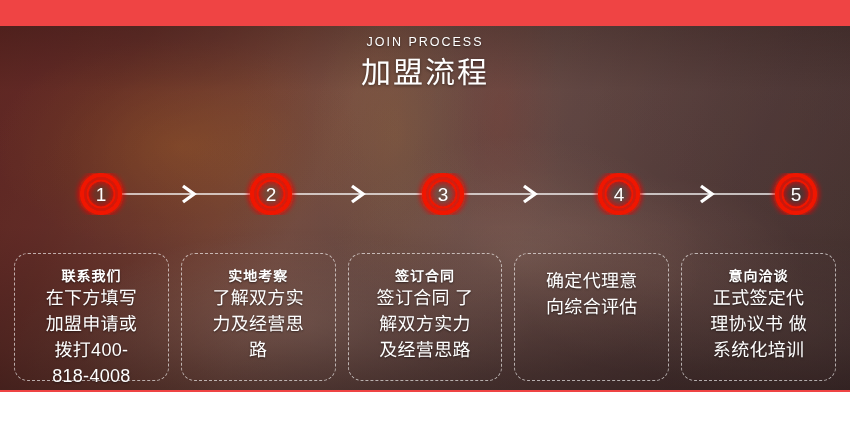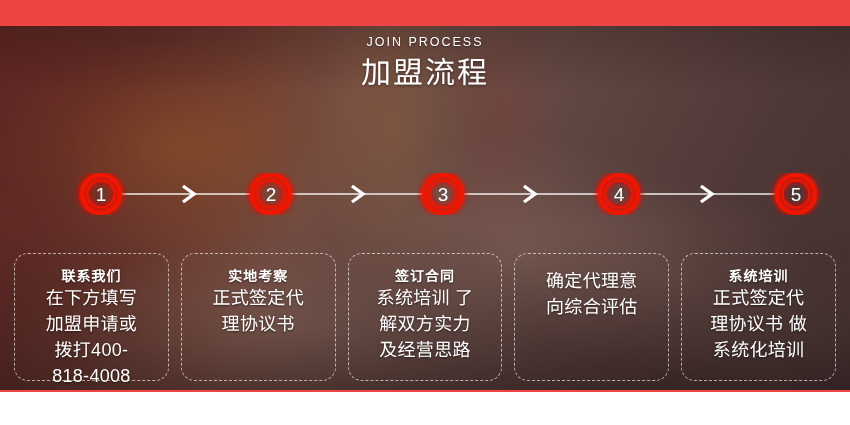--- a/index.html
+++ b/index.html
@@ -233,28 +233,28 @@
     </svg>
   </div>
 
   <div class="cards">
     <div class="card">
       <div class="card-title">联系我们</div>
       <div class="card-desc">在下方填写加盟申请或拨打400-818-4008</div>
     </div>
     <div class="card">
       <div class="card-title">实地考察</div>
-      <div class="card-desc">正式签定代理协议书</div>
+      <div class="card-desc">了解双方实力及经营思路</div>
     </div>
     <div class="card">
       <div class="card-title">签订合同</div>
-      <div class="card-desc">系统培训 了解双方实力及经营思路</div>
+      <div class="card-desc">签订合同 了解双方实力及经营思路</div>
     </div>
     <div class="card">
       <div class="card-desc">确定代理意向综合评估</div>
     </div>
     <div class="card">
-      <div class="card-title">系统培训</div>
+      <div class="card-title">意向洽谈</div>
       <div class="card-desc">正式签定代理协议书 做系统化培训</div>
     </div>
   </div>
 
 </div>
 
 </body></html>

